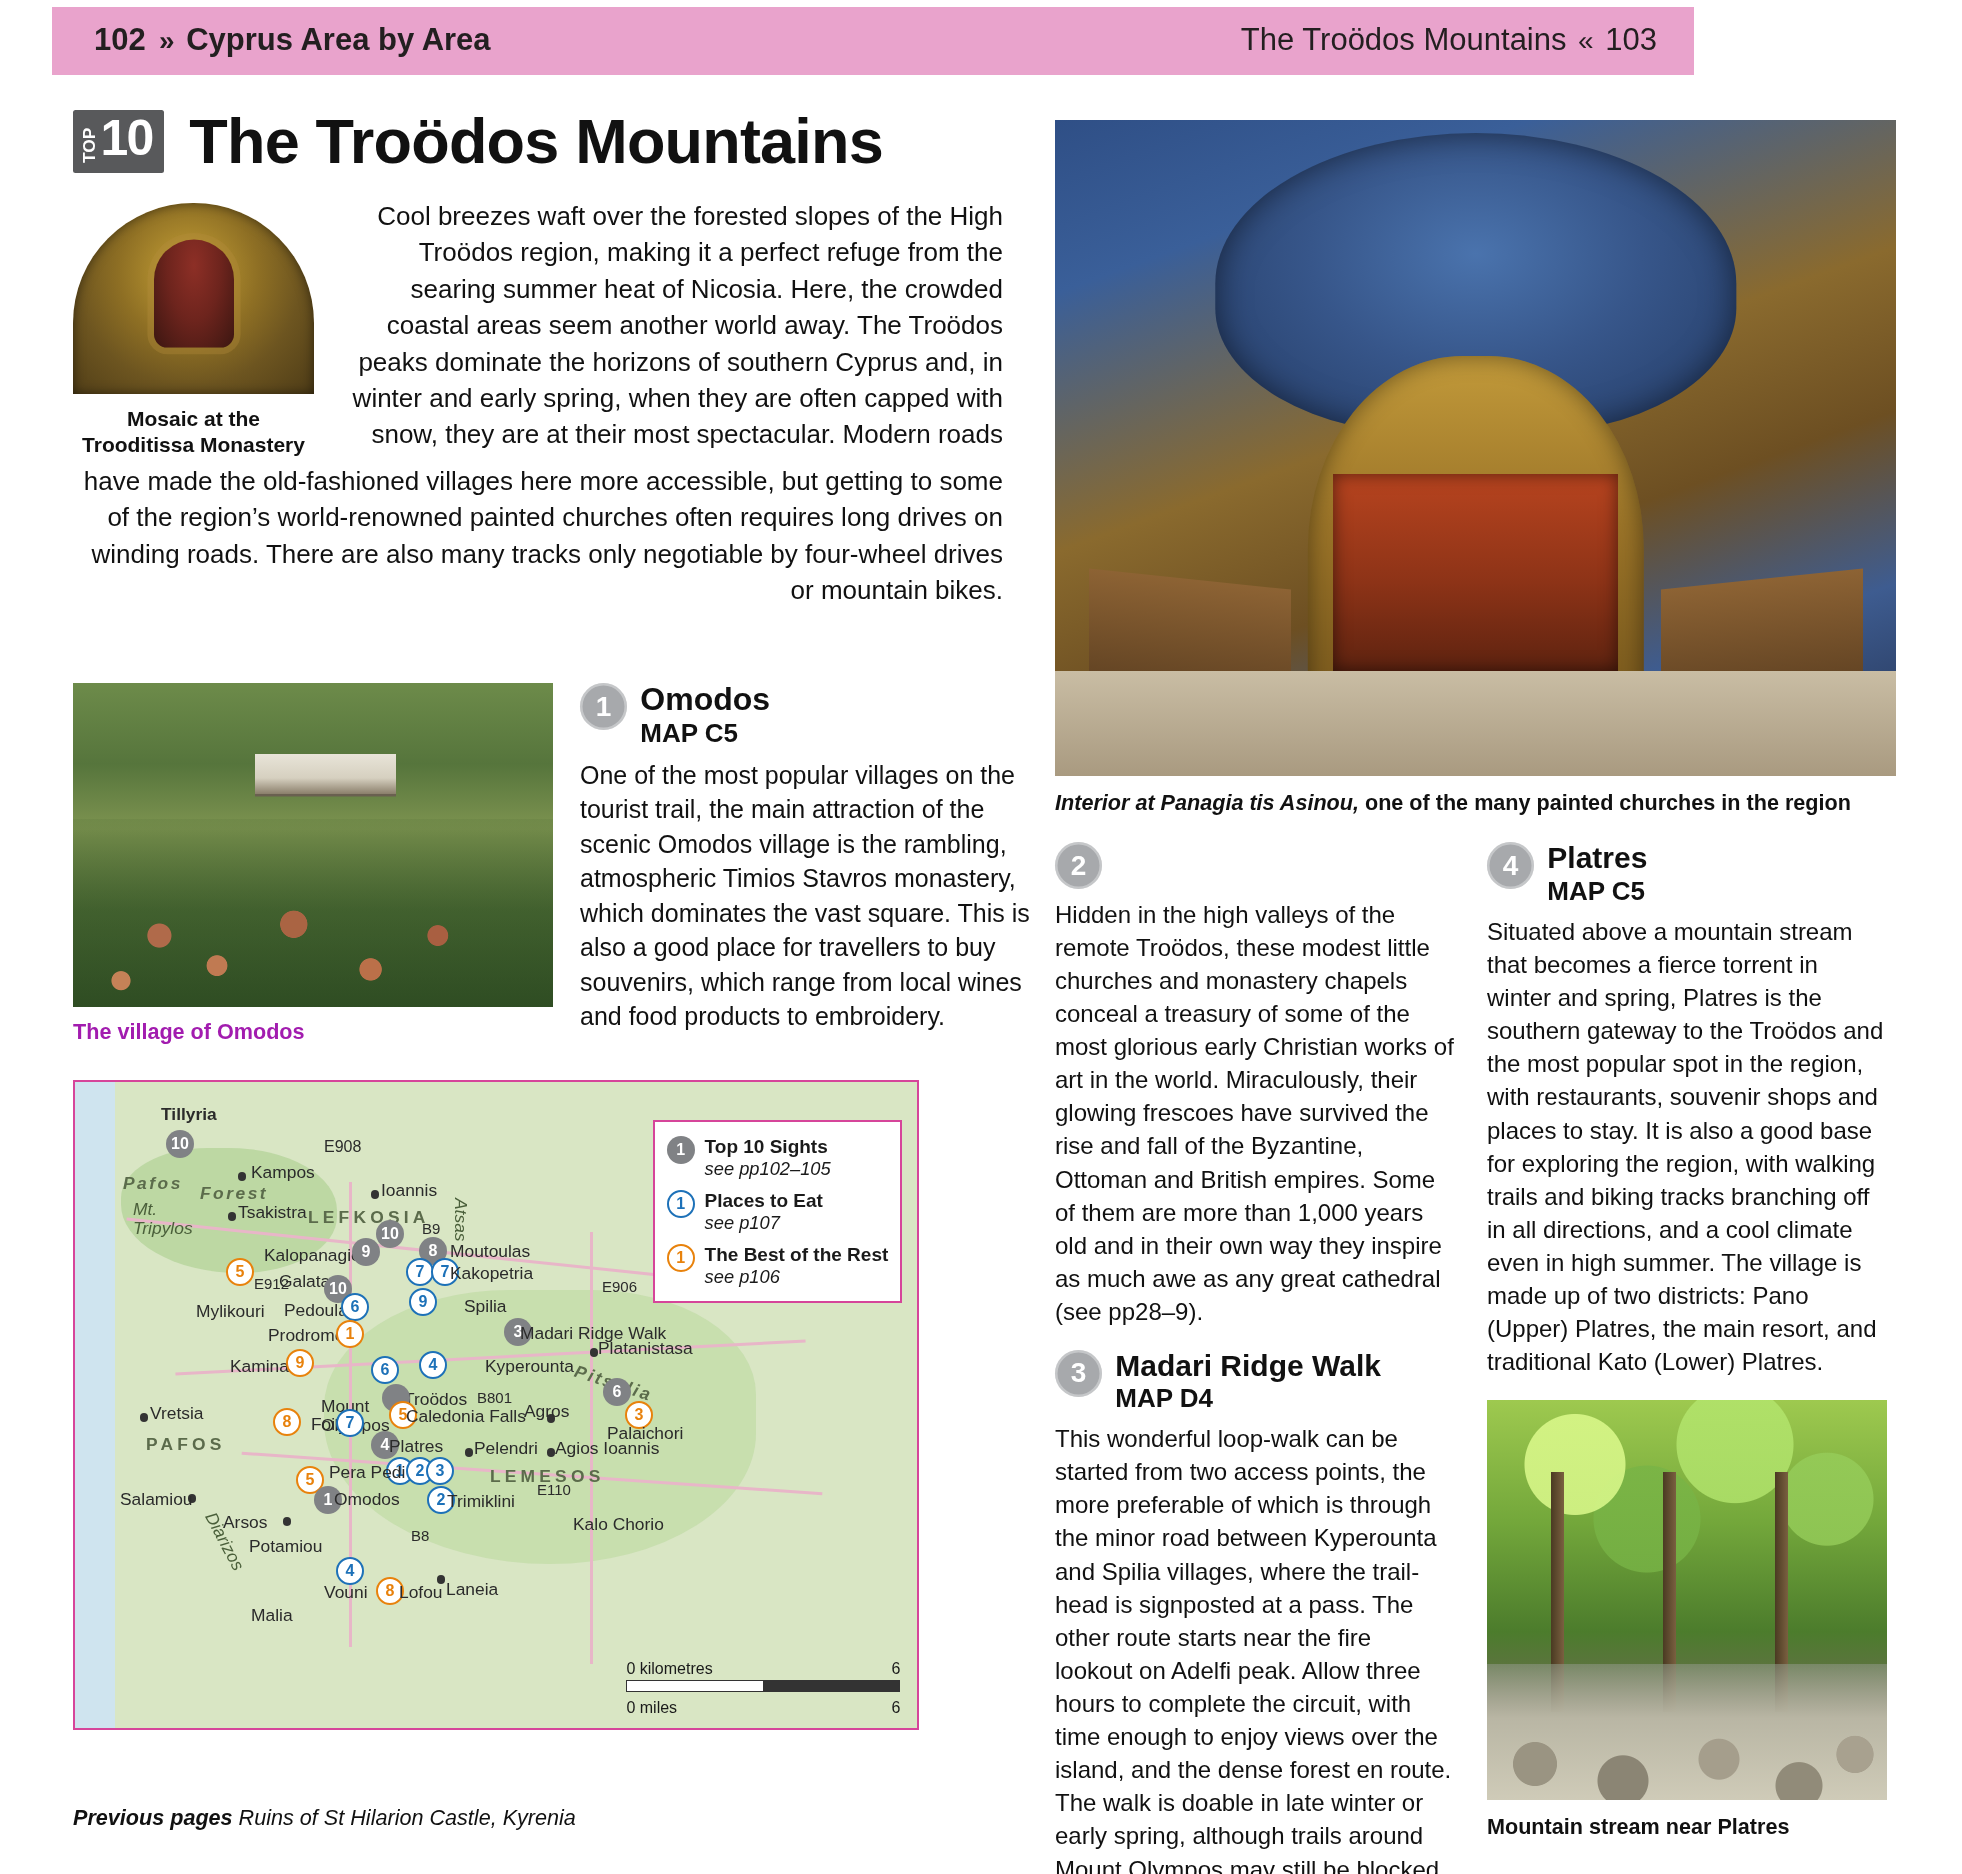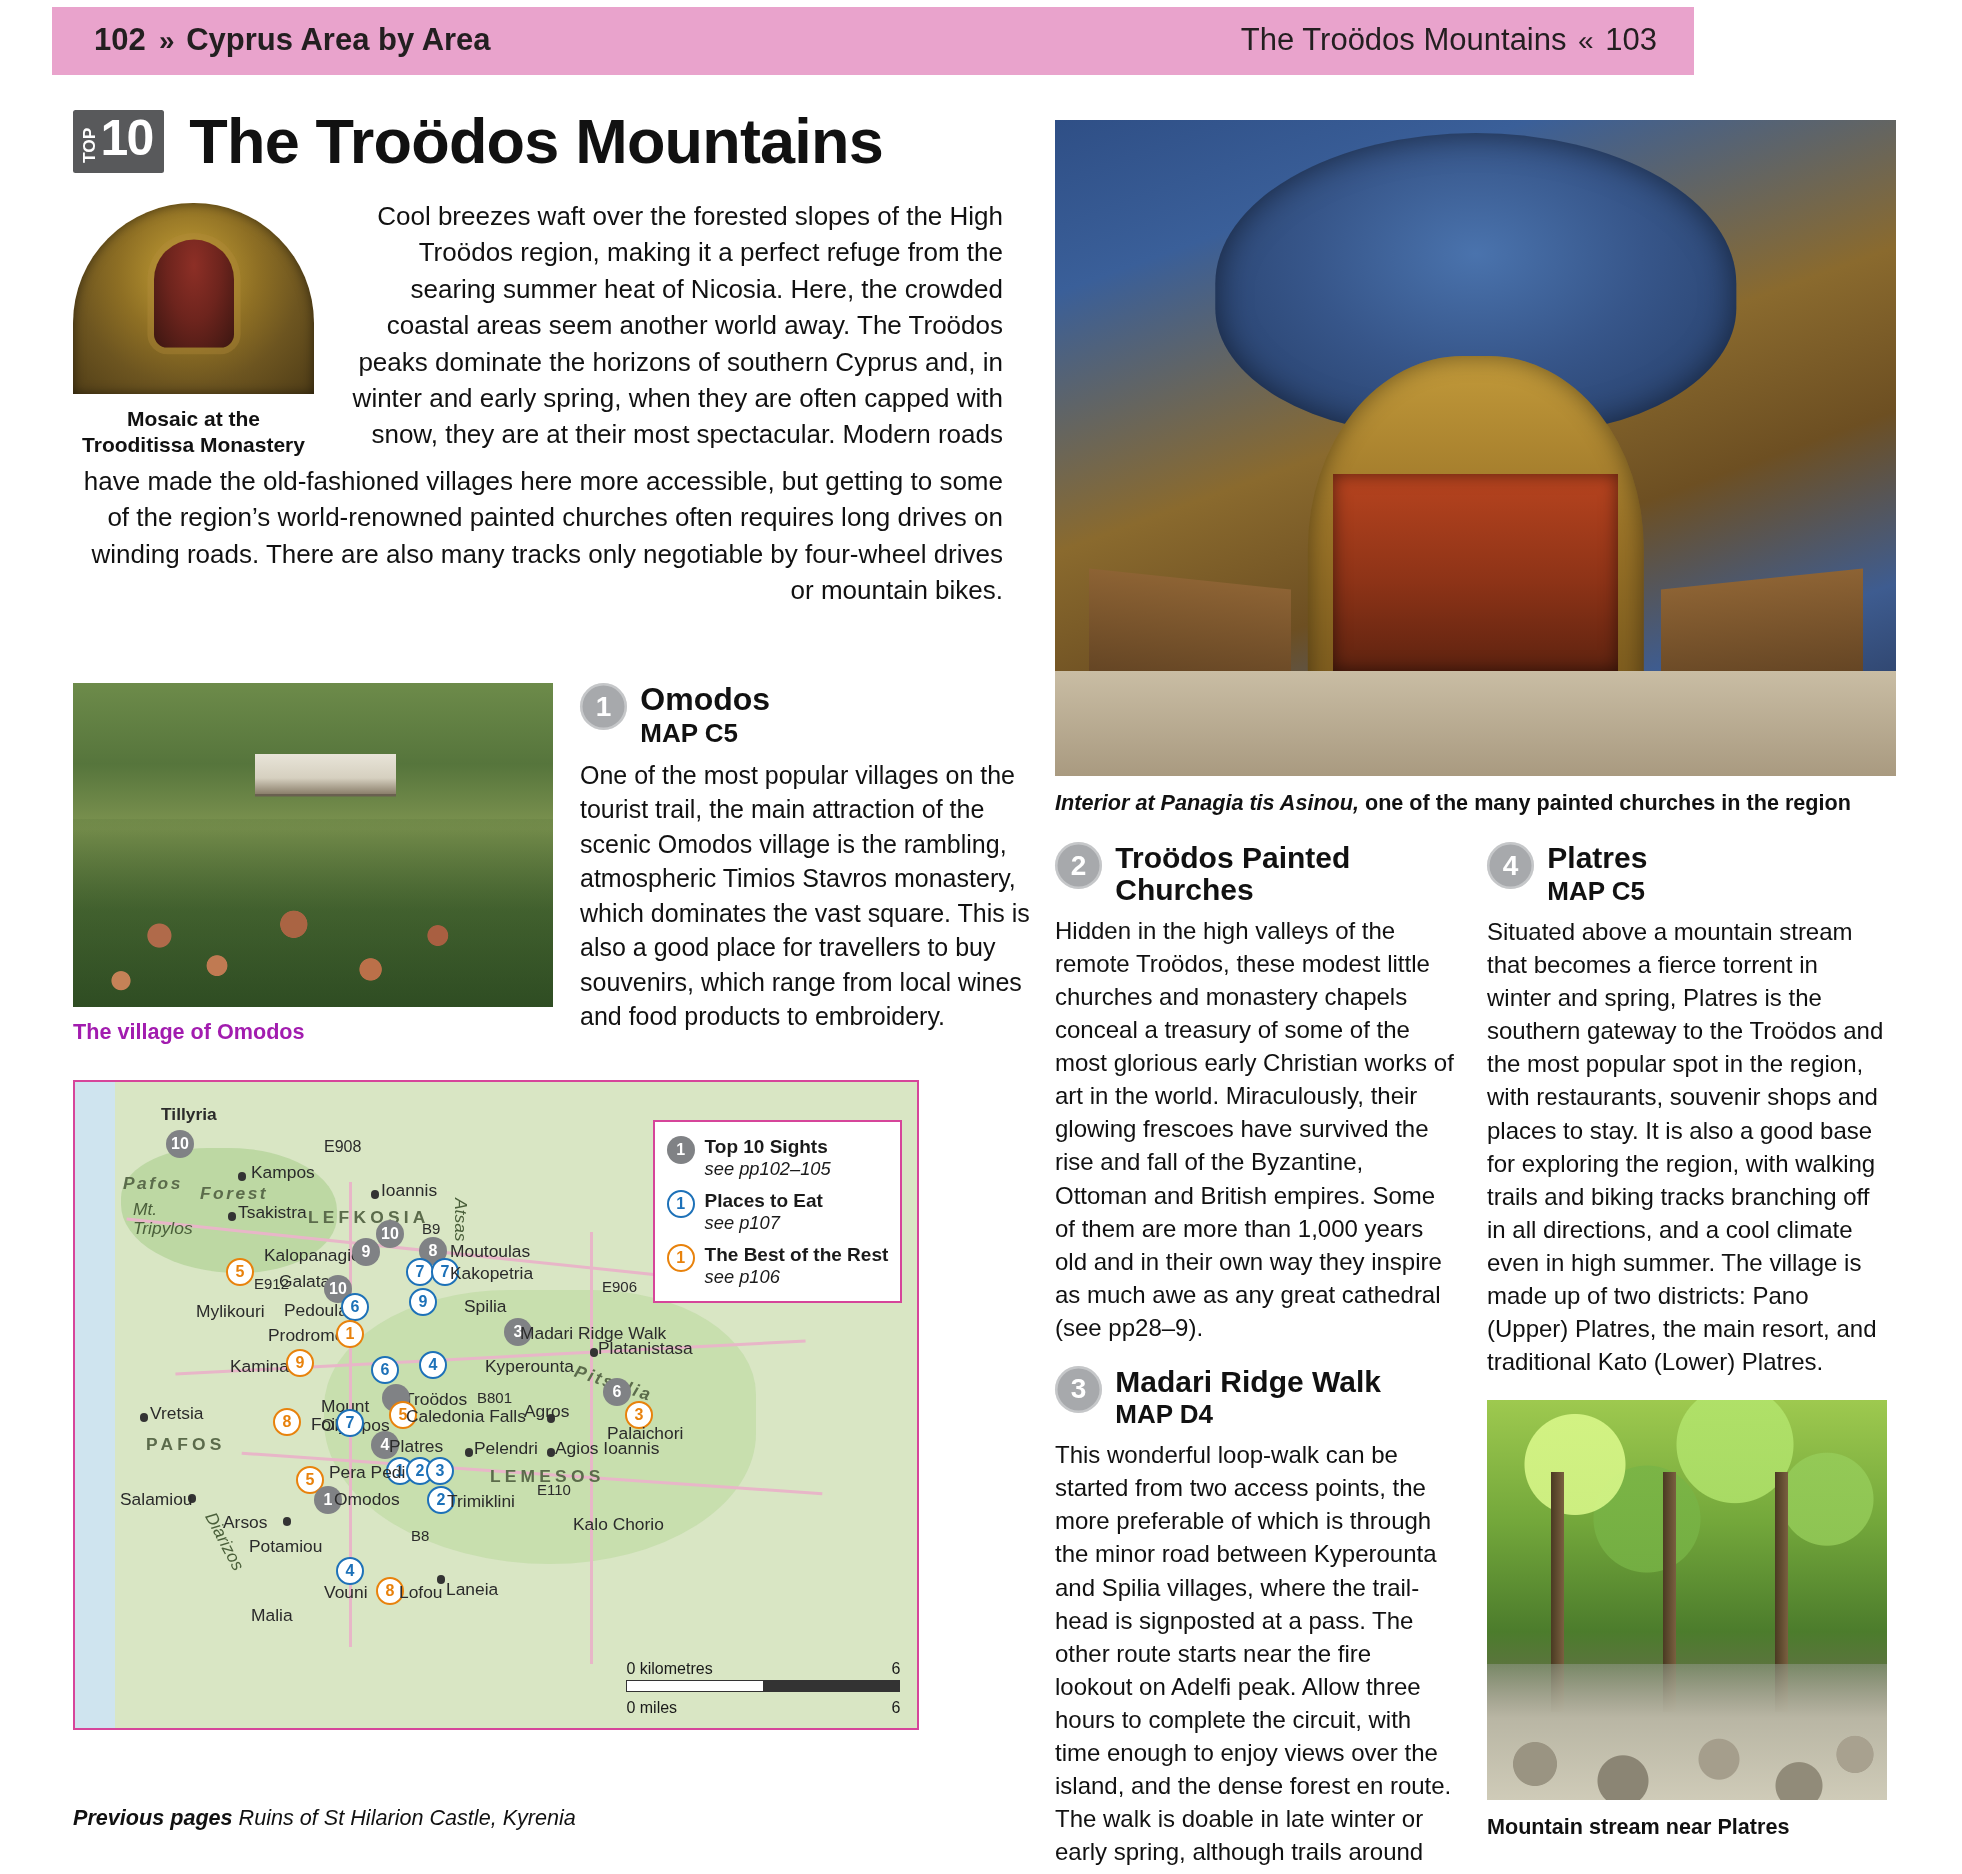--- a/index.html
+++ b/index.html
@@ -705,21 +705,20 @@
       <div class="floor"></div>
     </div>
     <div class="photo-caption">
       <i>Interior at Panagia tis Asinou,</i><span> one of the many painted churches in the region</span>
     </div>
 
     <div class="cols2">
       <div class="col">
         <div class="sight-head">
           <div class="num-circle grey">2</div>
-          <div class="sight-title">Troödos Painted Churches</div>
         </div>
         <div class="sight-body">Hidden in the high valleys of the remote Troödos, these modest little churches and monastery chapels conceal a treasury of some of the most glorious early Christian works of art in the world. Miraculously, their glowing frescoes have survived the rise and fall of the Byzantine, Ottoman and British empires. Some of them are more than 1,000 years old and in their own way they inspire as much awe as any great cathedral (see pp28–9).</div>
 
         <div class="sight-head" style="margin-top:21.6px">
           <div class="num-circle grey">3</div>
           <div>
             <div class="sight-title">Madari Ridge Walk</div>
             <div class="sight-map">MAP D4</div>
           </div>
         </div>

